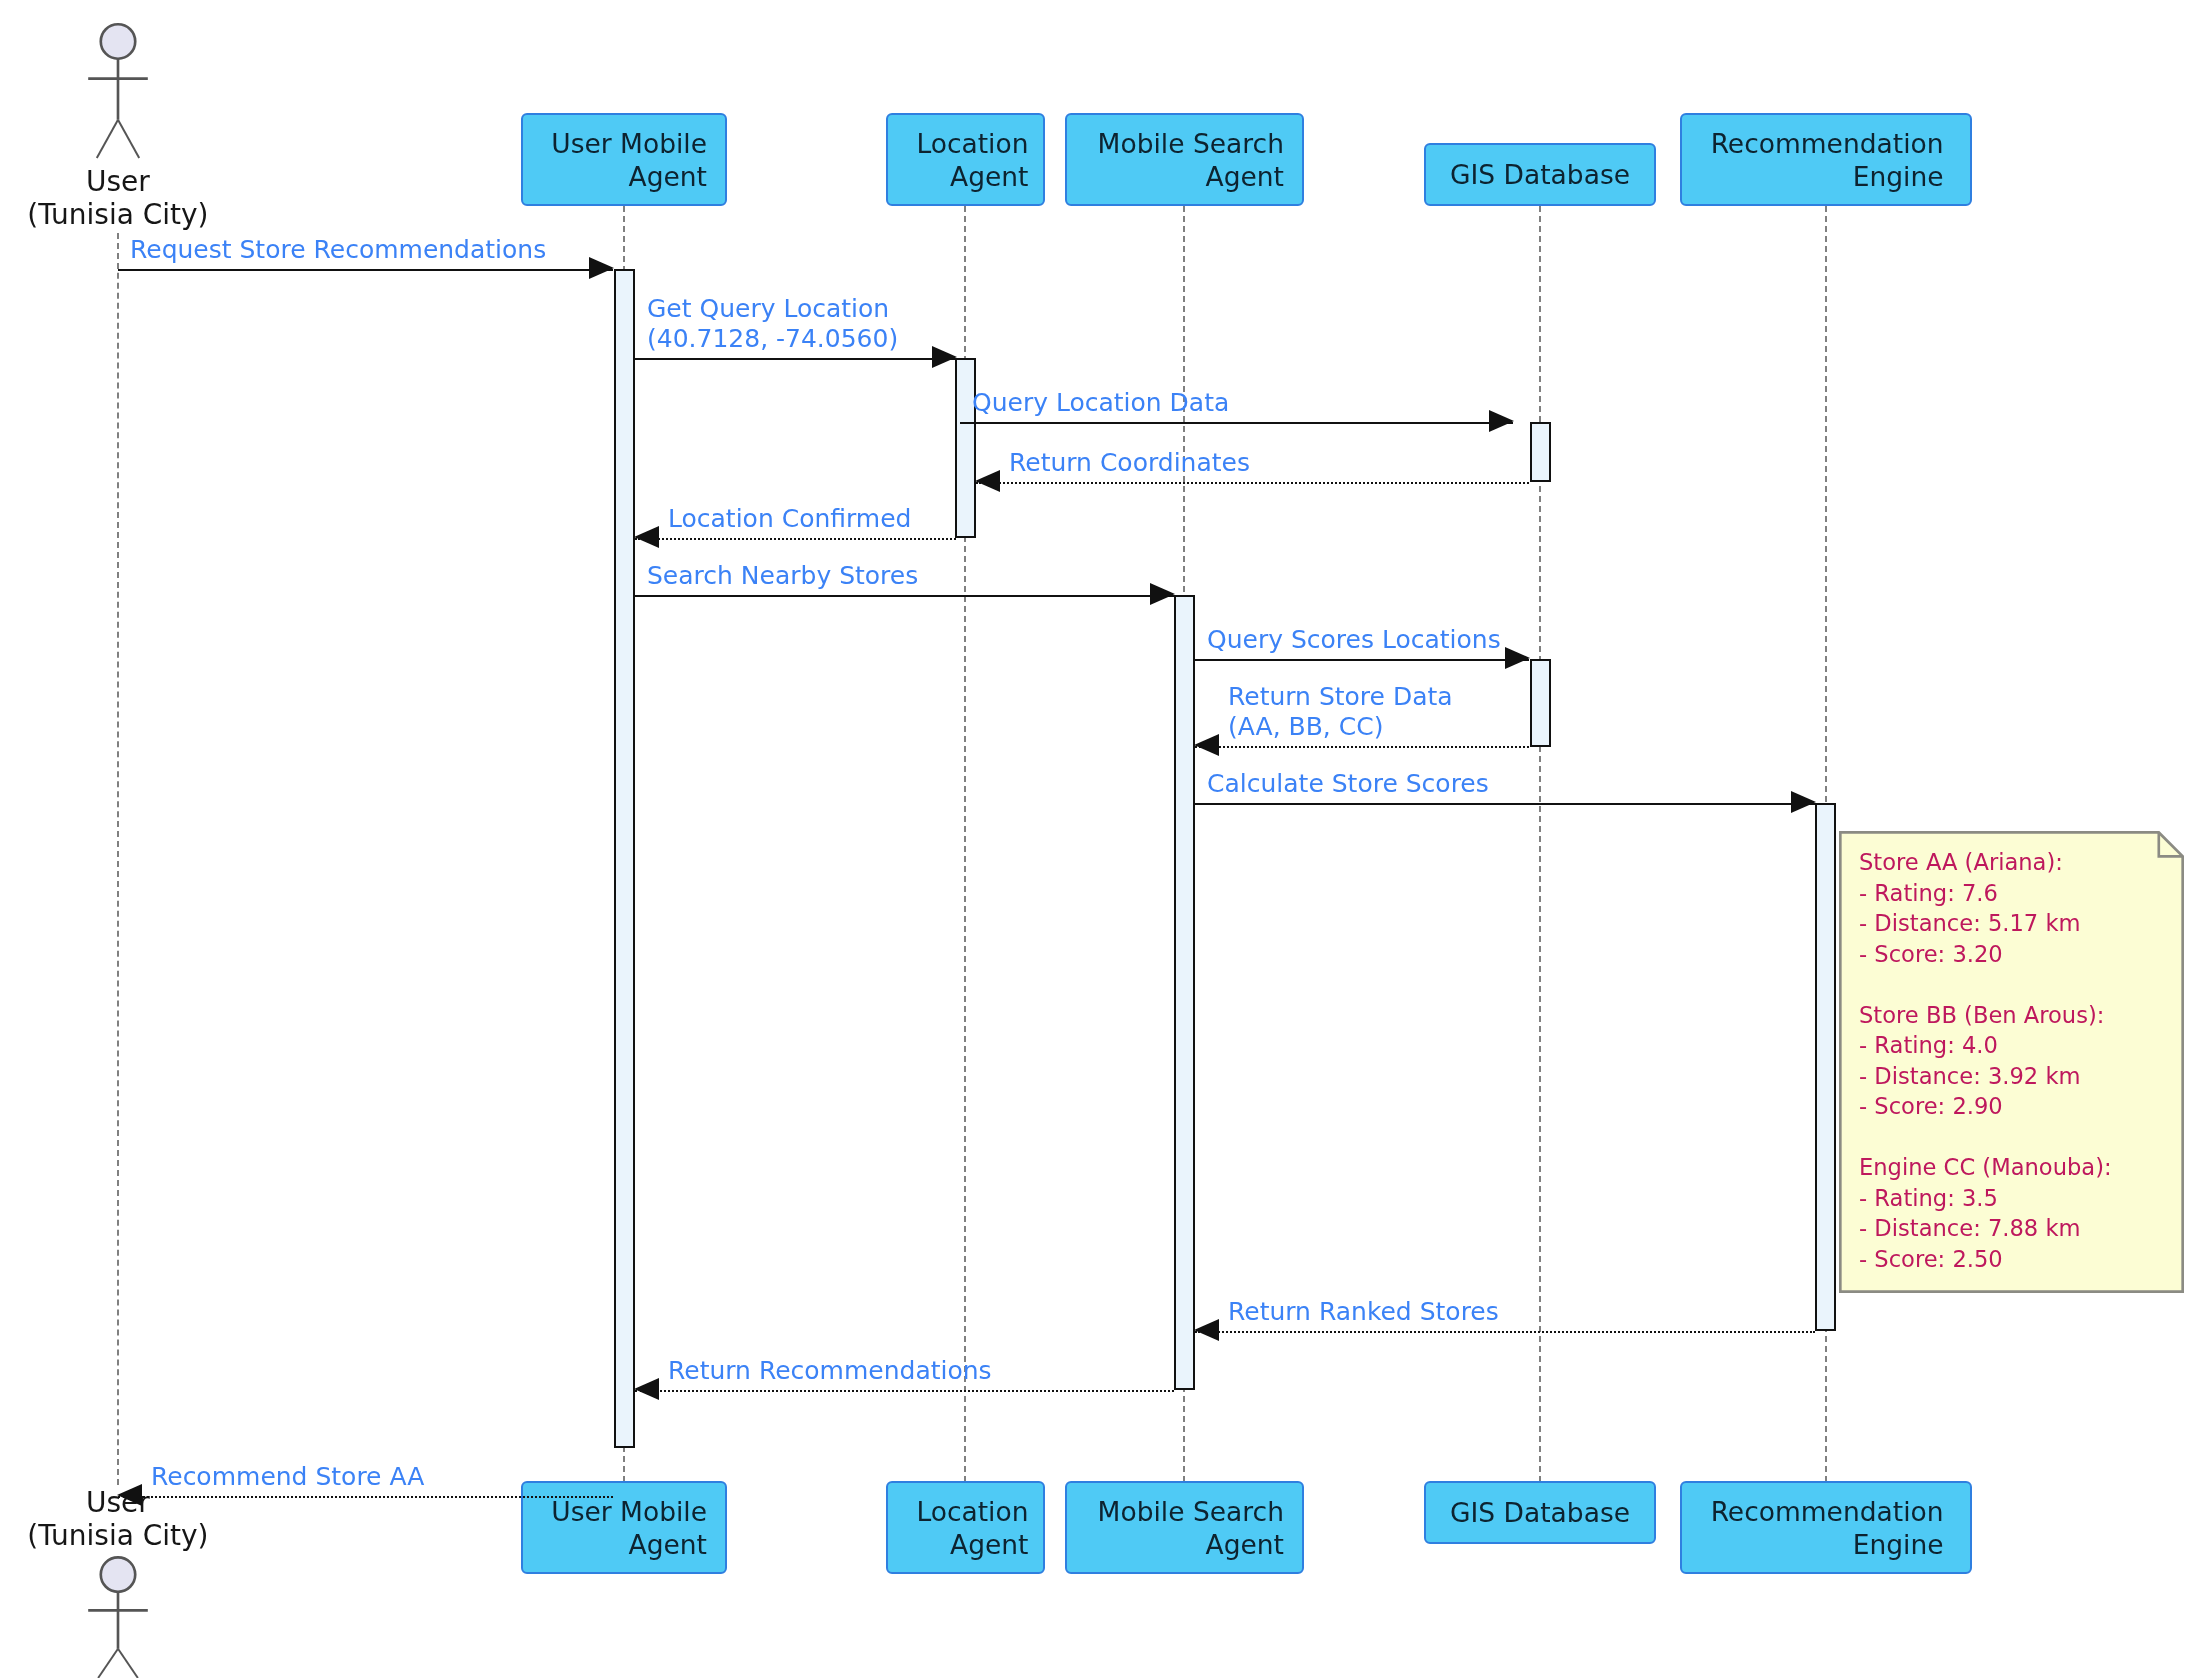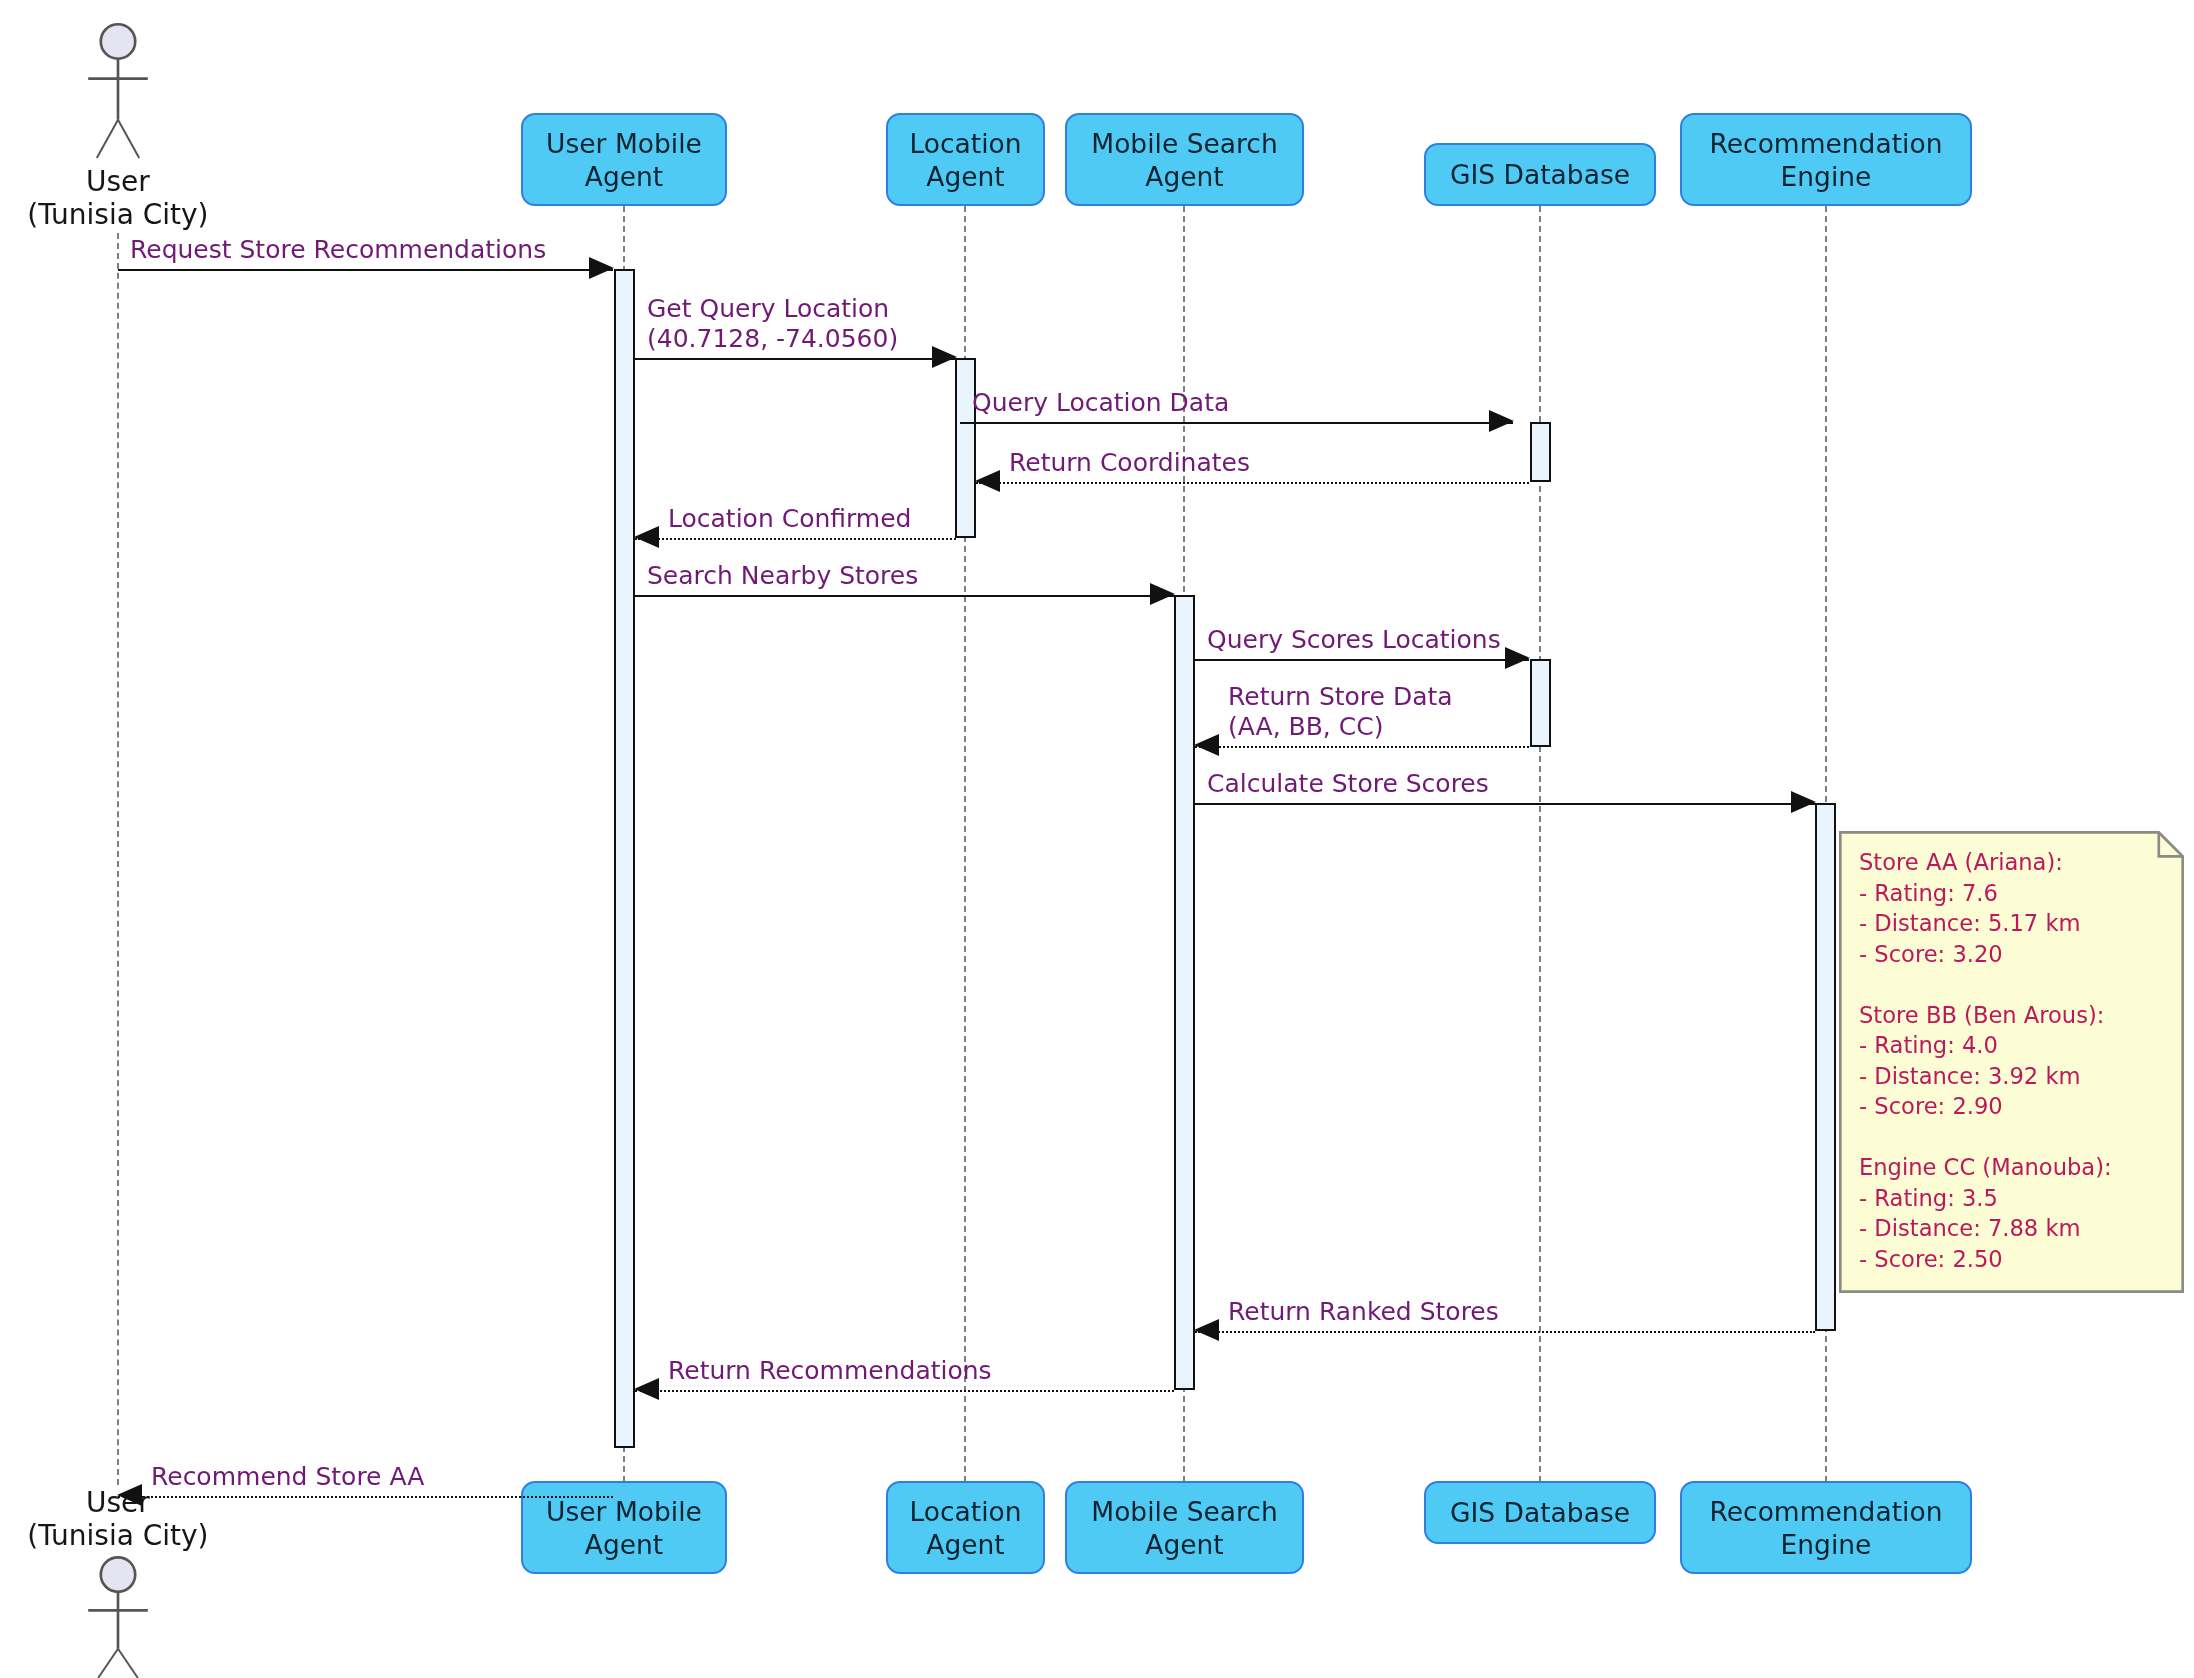--- a/index.html
+++ b/index.html
@@ -16,36 +16,36 @@
   html,body{background:#ffffff}
   body{font-family:"DejaVu Sans","Liberation Sans",sans-serif;color:#111}
   .canvas{position:relative;width:2194px;height:1678px;overflow:hidden;background:#fff}
 
   
   .lifeline{position:absolute;width:0;border-left:2px dashed var(--lifeline)}
 
   
   .pbox{position:absolute;display:flex;align-items:center;justify-content:center;
         background:var(--participant-fill);border:2.7px solid var(--participant-border);
-        border-radius:14px;text-align:center}
+        border-radius:6px;text-align:right}
   .pbox .plbl{font-size:26.5px;line-height:33px;color:#0d2330}
   .pbox.single .plbl{white-space:nowrap}
   .w-uma .plbl{width:166px}
   .w-la  .plbl{width:126px}
   .w-msa .plbl{width:199px}
   .w-re  .plbl{width:235px}
 
   
   .activation{position:absolute;width:21px;background:var(--activation-fill);border:2px solid #111}
 
   
   .msg{position:absolute;border-top:2.7px solid var(--arrow)}
   .msg.dashed{border-top-style:dotted}
   .msg .lbl{position:absolute;bottom:5.3px;left:12px;white-space:nowrap;
-            font-size:25px;line-height:30.5px;color:#701a75}
+            font-size:25px;line-height:30.5px;color:#3b82f6}
   .msg.left .lbl{left:33px}
   .msg.right::after{content:'';position:absolute;right:-1.3px;top:-14px;width:0;height:0;
             border-left:25px solid var(--arrow);border-top:11.3px solid transparent;border-bottom:11.3px solid transparent}
   .msg.left::before{content:'';position:absolute;left:-1.3px;top:-14px;width:0;height:0;
             border-right:25px solid var(--arrow);border-top:11.3px solid transparent;border-bottom:11.3px solid transparent}
 
   
   .note{position:absolute;left:1839px;top:831px;width:345px;height:462px}
   .note svg{position:absolute;left:0;top:0}
   .note .note-text{position:absolute;left:0;top:0;width:100%;height:100%;padding:16px 13.3px 0 20px}

